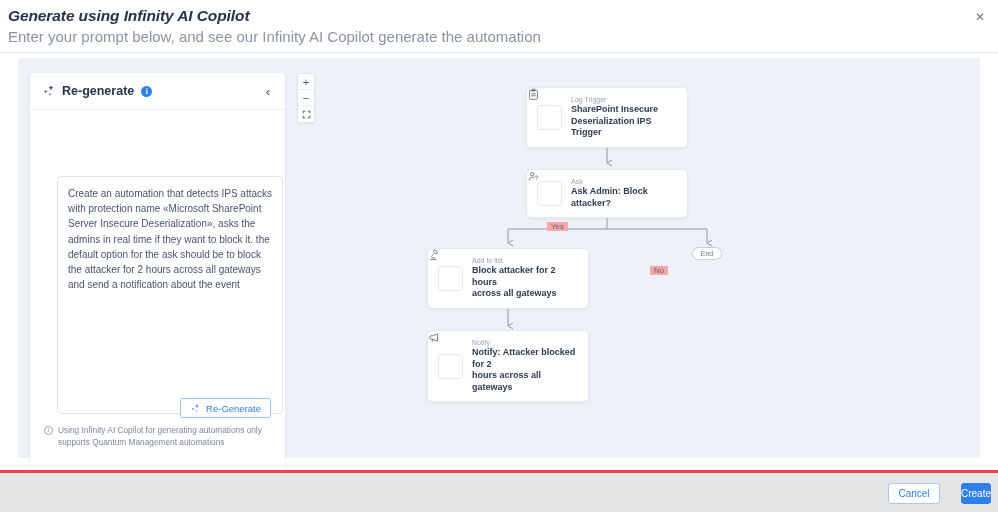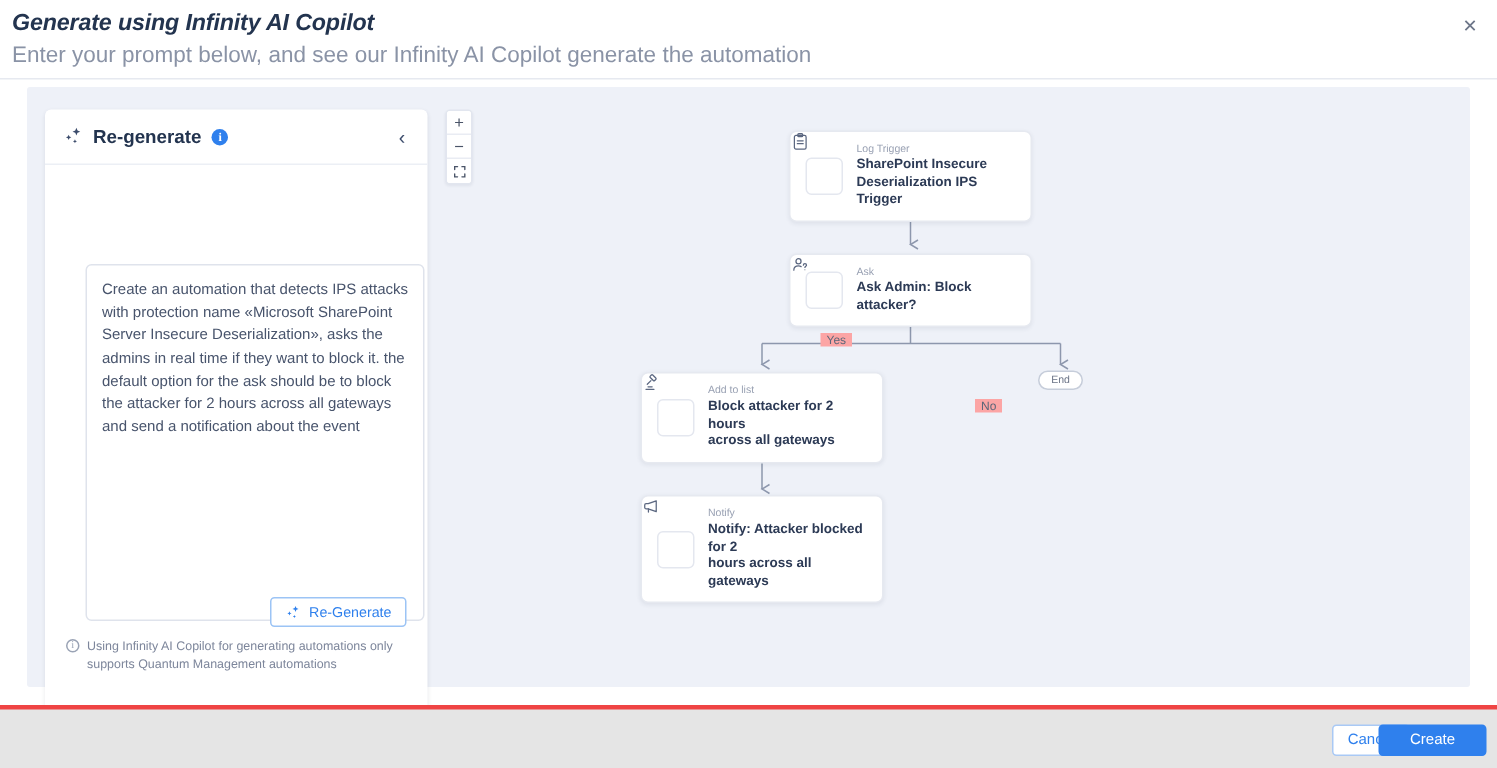--- a/index.html
+++ b/index.html
@@ -283,21 +283,21 @@
   }
   .btn-cancel {
     right: 58px;
     width: 52px;
     border: 1px solid #a9c9f5;
     background: #fff;
     color: #2f80ed;
   }
   .btn-create {
     right: 7px;
-    width: 72px;
+    width: 30px;
     border: 1px solid #2f80ed;
     background: #2f80ed;
     color: #fff;
   }
 </style>
 </head>
 <body>
 
 <div class="dialog-header">
   <div class="dialog-title">Generate using Infinity AI Copilot</div>

